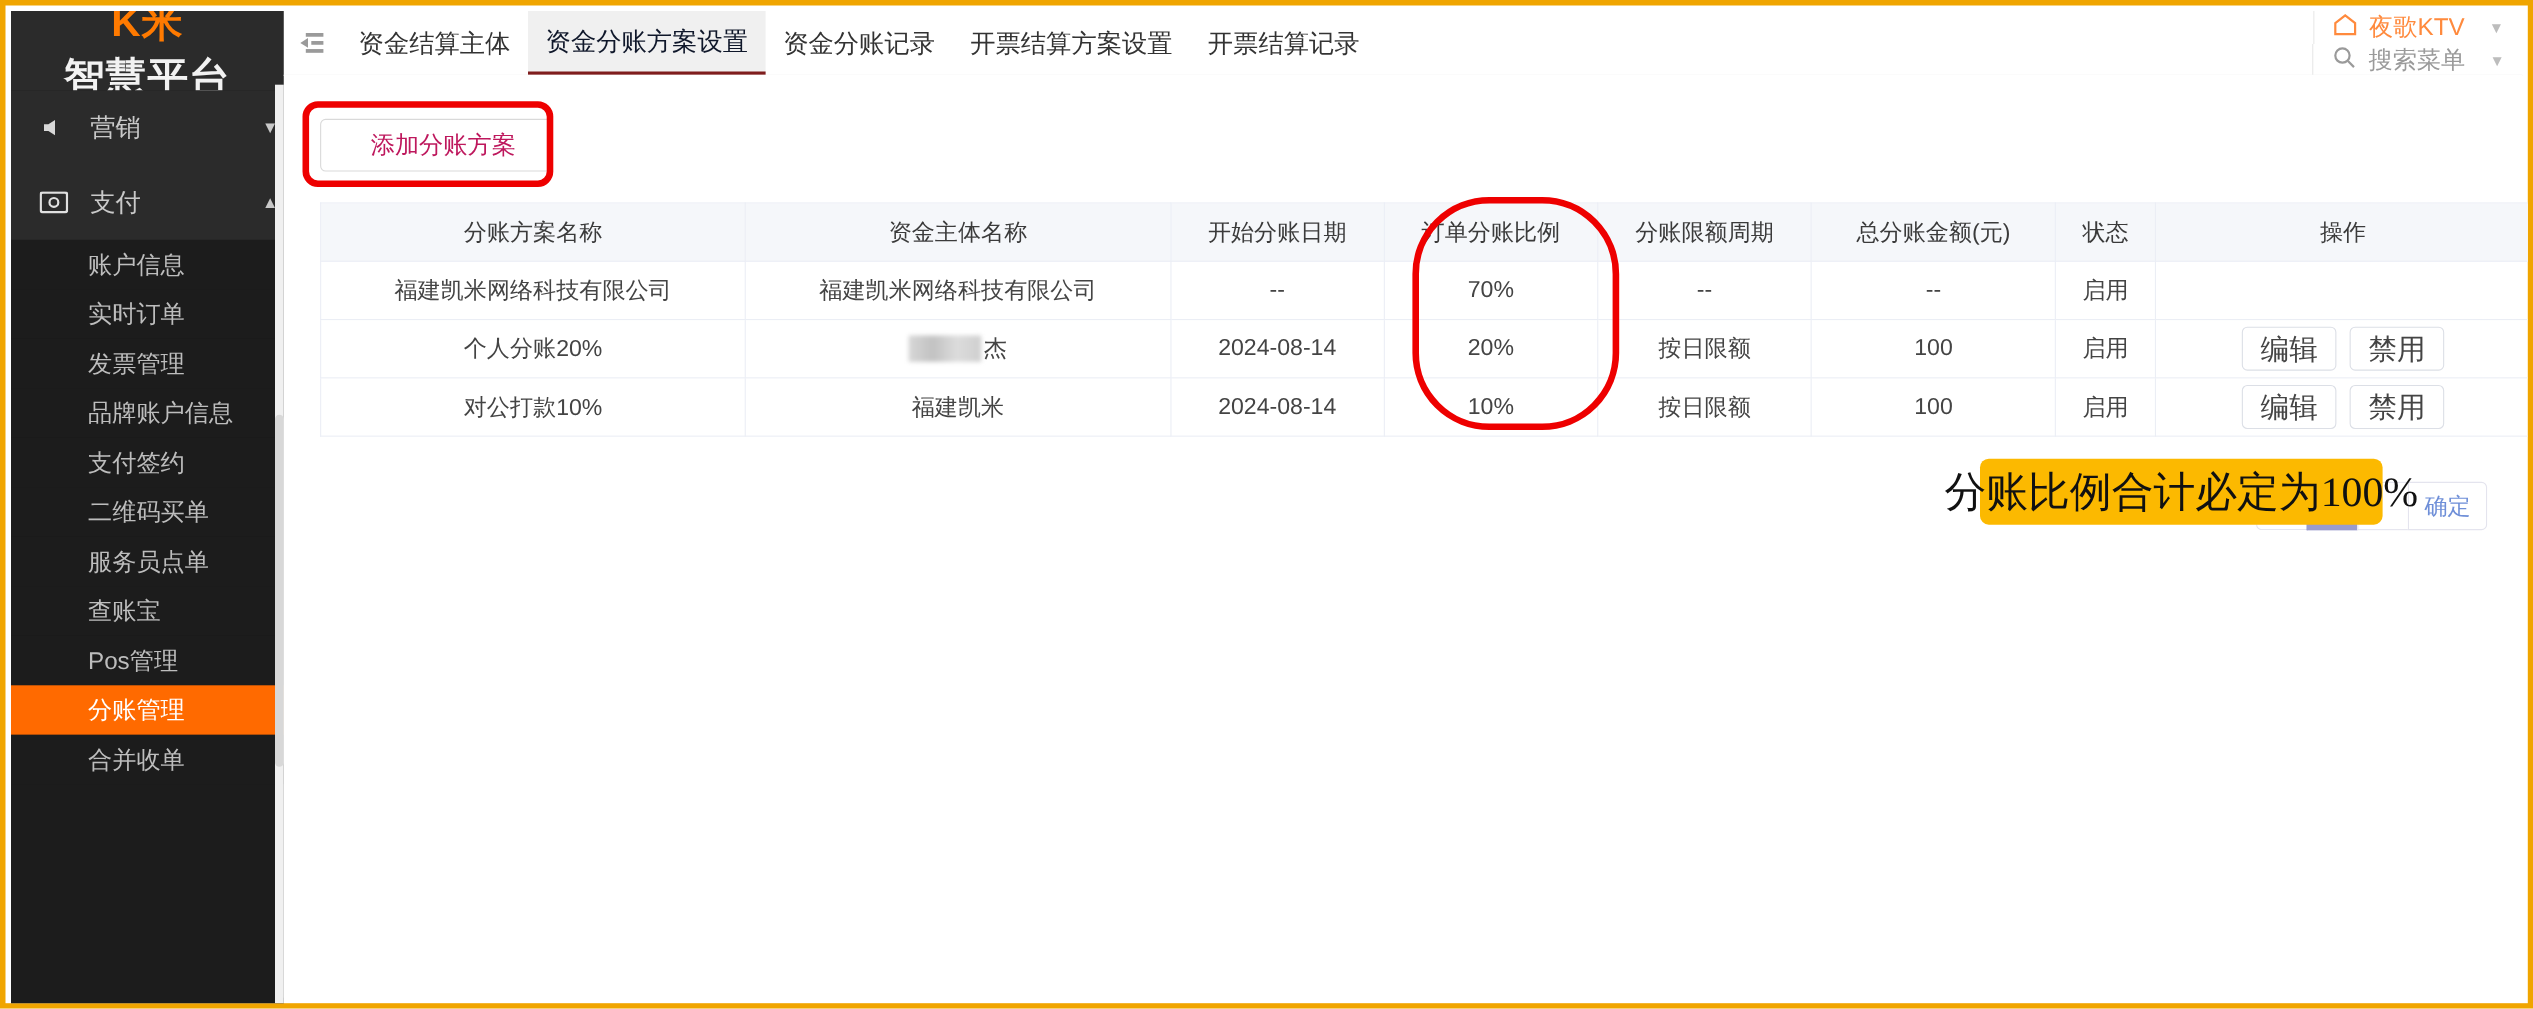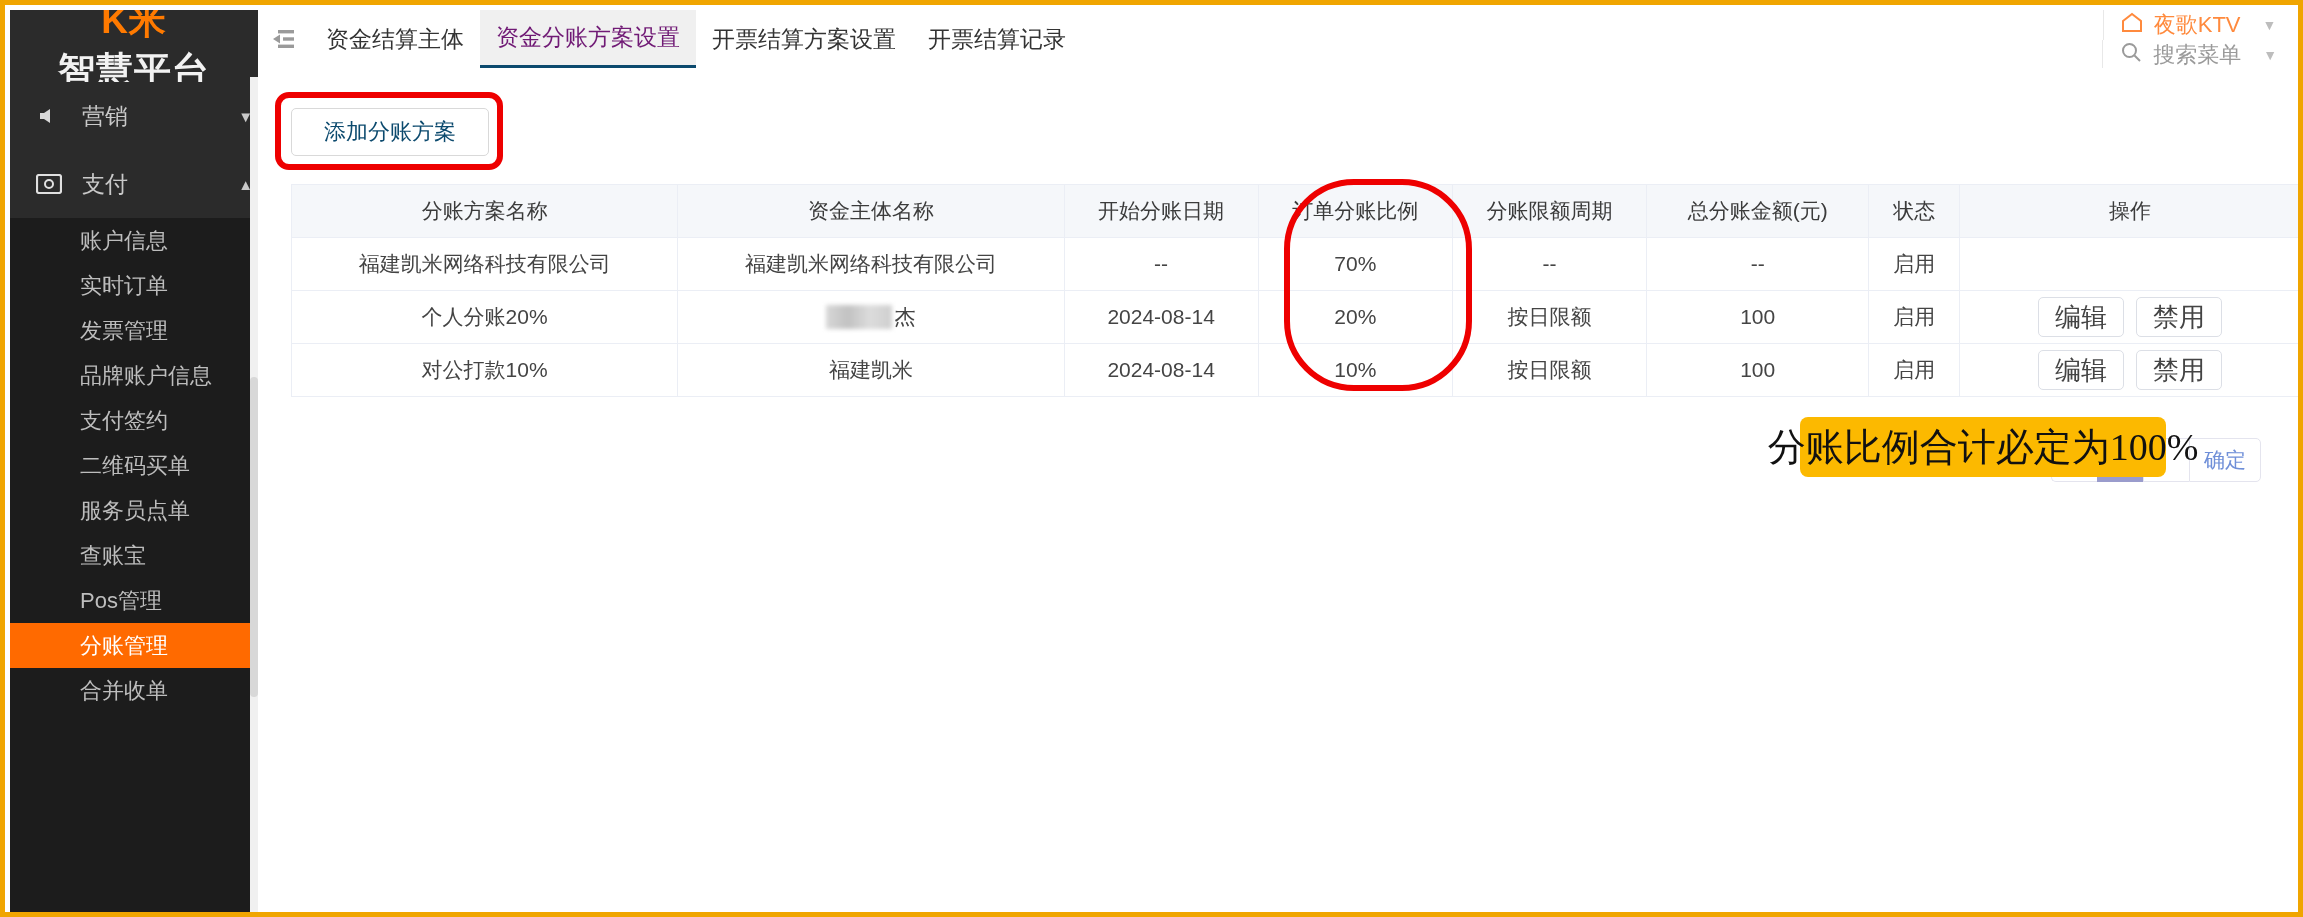--- a/index.html
+++ b/index.html
@@ -122,22 +122,22 @@
   .tab {
     display: flex;
     align-items: center;
     padding: 0 16px;
     font-size: 23px;
     color: #333333;
     white-space: nowrap;
   }
   .tab.active {
     background: #f0f0f0;
-    color: #701a75;
-    border-bottom: 3px solid #0c4a6e;
+    color: #0f172a;
+    border-bottom: 3px solid #7f1d1d;
   }
   .top-right {
     display: flex;
     align-items: center;
     padding-right: 0px;
     flex-direction: column;
   }
   .tr-box {
     height: 58px;
     display: flex;
@@ -166,25 +166,26 @@
   .add-btn {
     position: absolute;
     left: 33px;
     top: 40px;
     width: 196px;
     height: 46px;
     border: 1px solid #d9d9d9;
     border-radius: 5px;
     background: #ffffff;
     font-size: 22px;
-    color: #0c4a6e;
+    color: #be185d;
     display: flex;
     align-items: center;
     justify-content: center;
     font-family: "Liberation Sans", sans-serif;
+    padding-left: 13px;
   }
   .red-box-btn {
     position: absolute;
     left: 17px;
     top: 24px;
     width: 228px;
     height: 78px;
     border: 6px solid #ee0000;
     border-radius: 14px;
     box-sizing: border-box;
@@ -389,20 +390,23 @@
         <rect x="7" y="16.6" width="16" height="3.4" fill="#9a9a9a"></rect>
         <path d="M2 11 L9 6.5 L9 15.5 Z" fill="#9a9a9a"></path>
       </svg>
     </div>
     <div class="tabs">
       <div class="tab">
           <span>资金结算主体</span>
         </div>
       <div class="tab active">
           <span>资金分账方案设置</span>
+        </div>
+      <div class="tab">
+          <span>资金分账记录</span>
         </div>
       <div class="tab">
           <span>开票结算方案设置</span>
         </div>
       <div class="tab">
           <span>开票结算记录</span>
         </div>
     </div>
     <div class="top-right">
       <div class="tr-box ktv">

